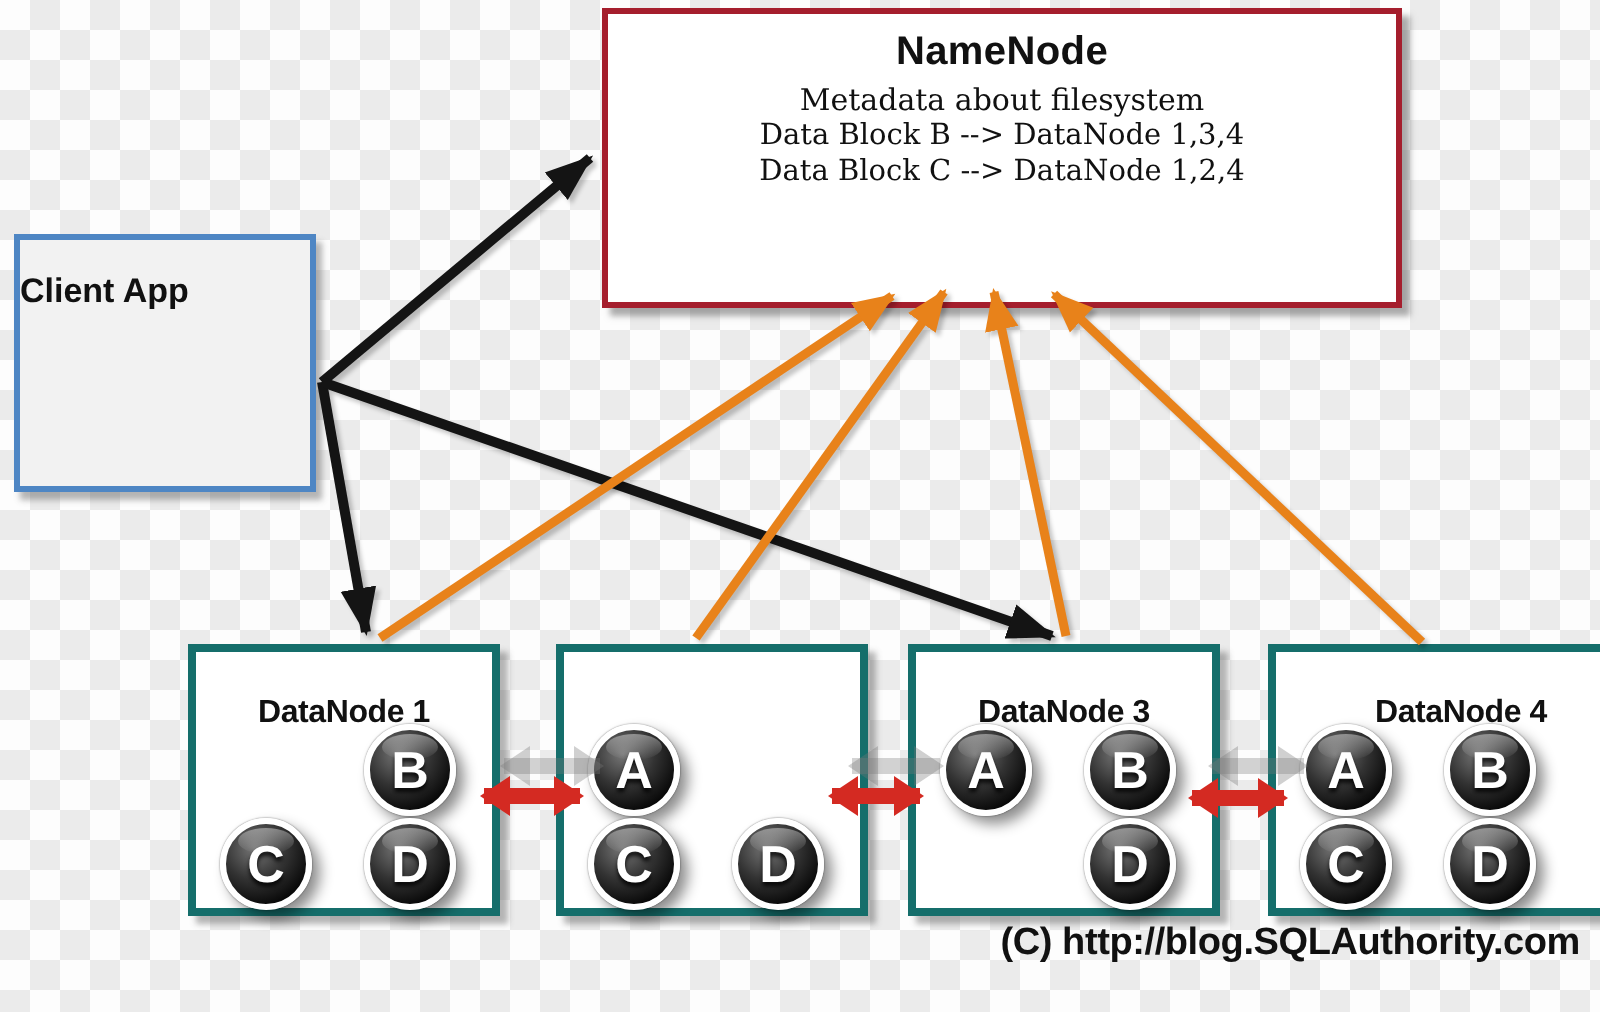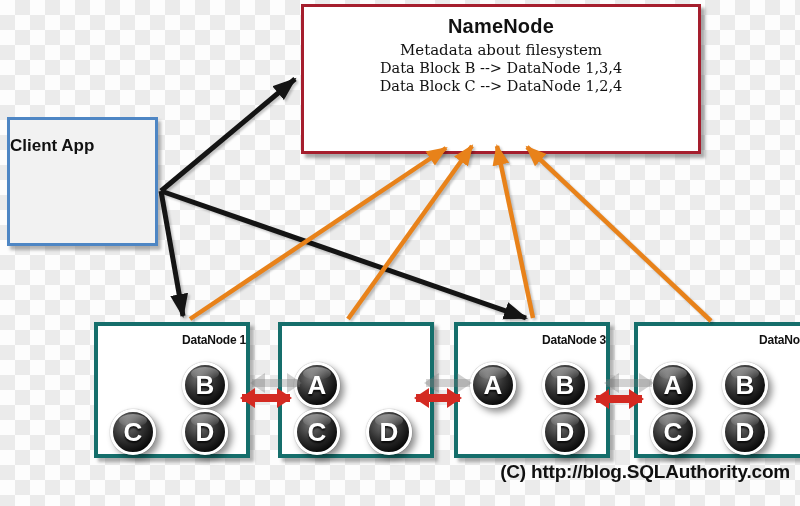--- a/index.html
+++ b/index.html
@@ -36,21 +36,21 @@
   #client .cl-line1{margin-top:16px;}
   #client .cl-line2{margin-top:26px;}
   
   .datanode{
     top:322px;height:136px;width:156px;
     border:4px solid var(--datanode_border,#156e6b);
     box-shadow:4px 4px 3px rgba(90,90,90,.45);
     text-align:center;
   }
   #dn1{left:94px;} #dn2{left:278px;} #dn3{left:454px;} #dn4{left:634px;width:193px;}
-  .dn-title{margin-top:7px;font-weight:bold;font-size:12px;letter-spacing:-.2px;text-align:right;}
+  .dn-title{margin-top:22px;font-weight:bold;font-size:16px;letter-spacing:-.2px;}
   .block{
     position:absolute;width:40px;height:40px;border-radius:50%;
     background:radial-gradient(circle at 36% 30%,#777 0%,#333 42%,#070707 78%);
     border:3px solid #fff;
     box-shadow:4px 4px 7px rgba(0,0,0,.45),0 0 1px rgba(0,0,0,.6);
     color:#fff;font-weight:bold;font-size:26px;line-height:40px;text-align:center;
     text-shadow:0 2px 2px rgba(0,0,0,.85);
   }
   .block::after{
     content:"";position:absolute;left:6px;right:6px;top:2px;height:13px;border-radius:50%;

